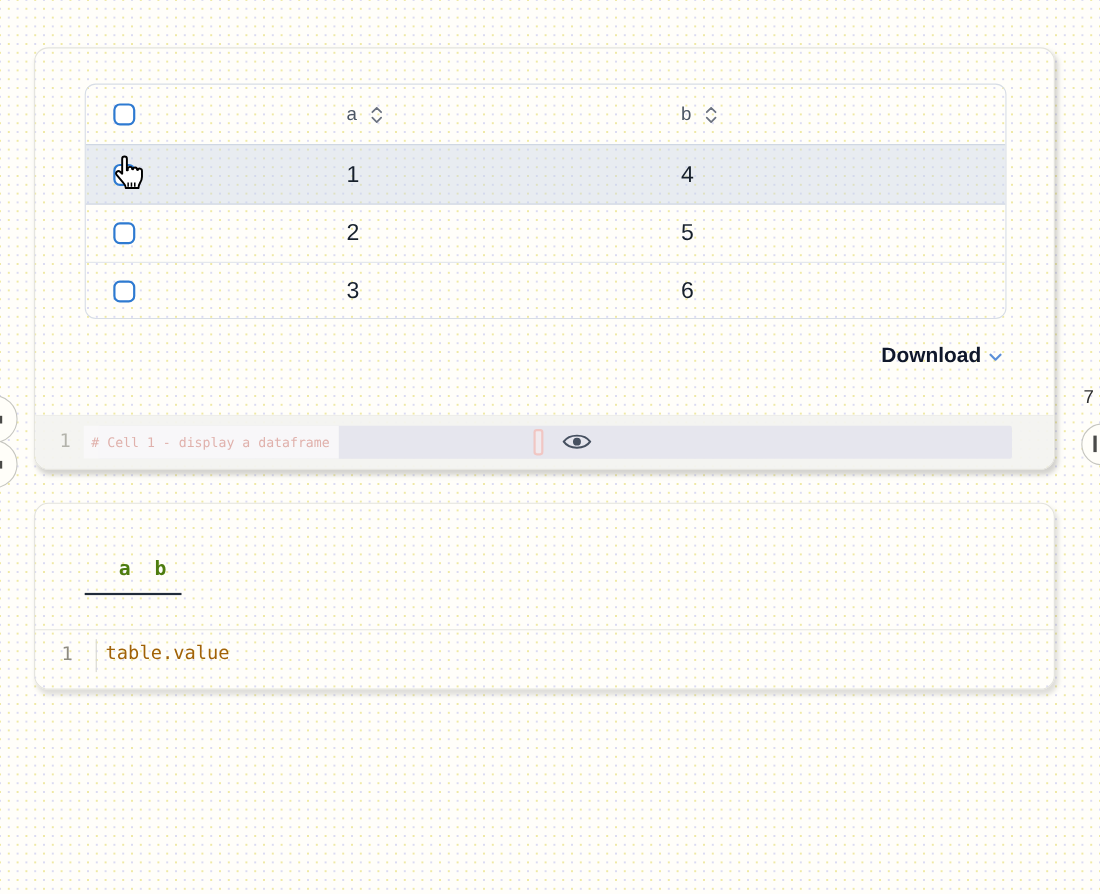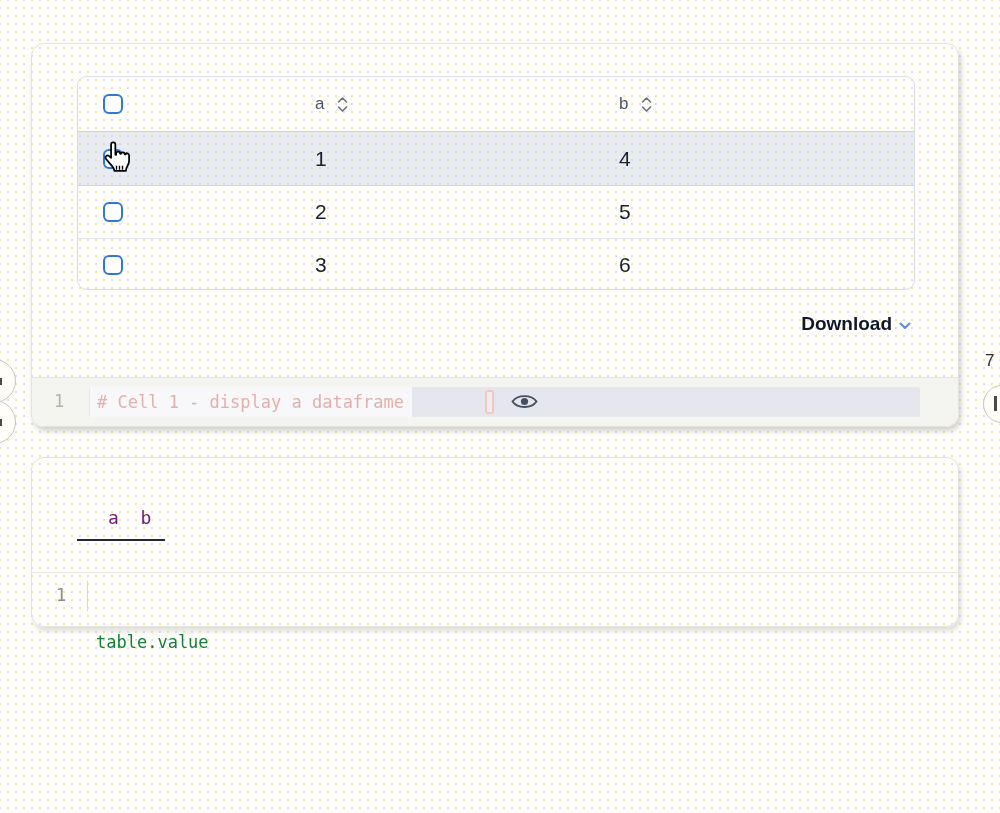--- a/index.html
+++ b/index.html
@@ -91,25 +91,25 @@
   #cell1 .line-no { left: 22px; top: 13px; }
   .line-highlight {
     position: absolute;
     left: 57px; right: 38px; top: 9px;
     height: 30px;
     background: rgba(226,226,237,0.8);
     border-radius: 2px;
   }
   .faded-code {
     position: absolute;
-    left: 58px; top: 9px;
+    left: 44px; top: 9px;
     height: 30px; line-height: 30px;
     padding: 0 8px 0 7px;
     background: rgba(249,248,249,0.95);
-    font-size: 17px;
+    font-size: 12px;
     color: rgba(210,134,124,0.62);
     white-space: pre;
   }
   .ghost-cursor {
     position: absolute;
     left: 453px; top: 12px;
     width: 9px; height: 24px;
     border: 2px solid rgba(240,170,160,0.55);
     background: rgba(255,240,238,0.45);
     border-radius: 3px;
@@ -119,22 +119,22 @@
     left: 478px; top: 12px;
     width: 28px; height: 23px;
     display: flex; align-items: center; justify-content: center;
     cursor: pointer;
   }
 
   
   .df-repr {
     position: absolute;
     left: 76px; top: 49px;
-    font-size: 18px; font-weight: normal;
-    color: #701a75;
+    font-size: 18px; font-weight: bold;
+    color: #4d7c0f;
     white-space: pre;
   }
   .df-repr-rule {
     position: absolute;
     left: 45px; top: 81px;
     width: 88px; height: 2px;
     background: #202b3a;
   }
   .cell2-divider {
     position: absolute;
@@ -145,23 +145,22 @@
   .indent-guide {
     position: absolute;
     left: 55px; top: 123px;
     width: 1px; height: 30px;
     background: #d8d8d1;
   }
   .code-text {
     position: absolute;
     left: 64px; top: 126px;
     font-size: 17px;
-    color: #15803d;
+    color: #a16207;
     white-space: pre;
-    margin-top: 48px;
   }
 
   
   .edge-num {
     position: absolute;
     left: 985px; top: 351px;
     font-size: 17px; color: #2e2e2e;
   }
   .edge-circle {
     position: absolute;

